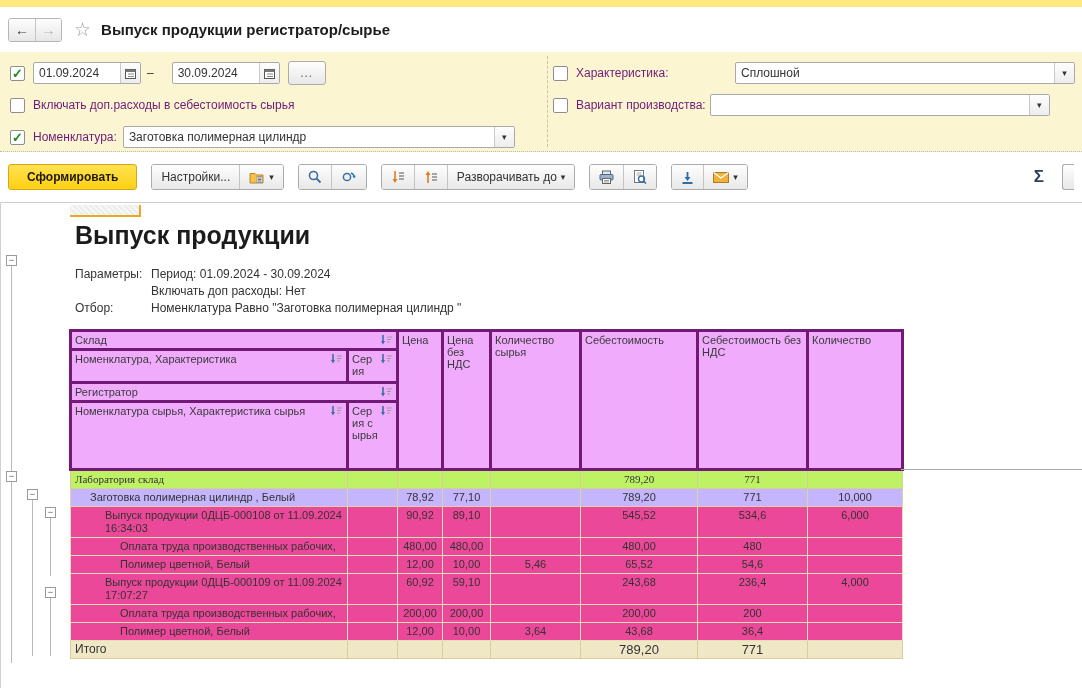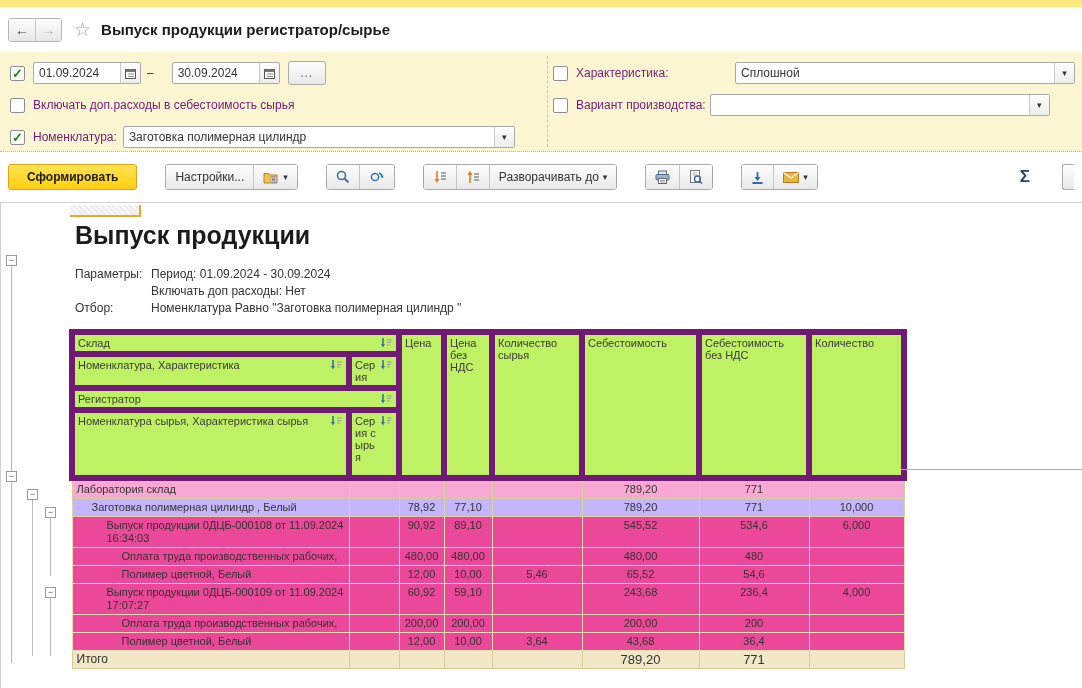--- a/index.html
+++ b/index.html
@@ -37,21 +37,21 @@
   .btn { display:inline-flex; align-items:center; justify-content:center; gap:4px; height:24px;
          background:linear-gradient(#fefefe,#e8e8e8); border:1px solid #ababab; border-radius:3px;
          padding:0 10px; cursor:pointer; color:#333; }
   .more-btn { margin-left:8px; width:38px; color:#666; letter-spacing:1px; }
   .combo-nom { width:392px; margin-left:6px; }
   .combo-right { width:340px; margin-left:auto; }
   .caret { font-size:9px; color:#333; }
 
   
   .toolbar { height:51px; background:#fff; border-bottom:1px solid #cfcfcf; display:flex; align-items:center;
-             padding:0 8px; gap:28px; position:relative; }
+             padding:0 8px; gap:14px; position:relative; }
   .btn-generate { background:linear-gradient(#ffe252,#ffd013); border:1px solid #d8a718; font-weight:600;
                   color:#1e1a00; height:26px; padding:0 18px; }
   .btn-group { display:flex; border:1px solid #ababab; border-radius:3px; overflow:hidden; height:26px; }
   .btn-group .gbtn { display:flex; align-items:center; justify-content:center; gap:4px; padding:0 9px;
                      background:linear-gradient(#fefefe,#e8e8e8); cursor:pointer; }
   .btn-group .gbtn + .gbtn { border-left:1px solid #c4c4c4; }
   .sigma { margin-left:auto; font-size:17px; font-weight:700; color:#28415e; padding-right:4px; }
   .partial-btn { width:12px; height:26px; border:1px solid #ababab; border-right:none; border-radius:3px 0 0 3px;
                  background:linear-gradient(#fefefe,#e8e8e8); }
   .icon-svg { display:block; }
@@ -64,26 +64,26 @@
   .sheet { margin-left:68px; padding-top:16px; }
   .report-title { font-size:25px; font-weight:700; color:#1b1b1b; margin:2px 0 16px 6px; }
   .params { display:grid; grid-template-columns:70px auto; column-gap:6px; row-gap:1px; margin-left:6px; font-size:12px; }
   .params div { line-height:16px; }
 
   
   table.rep { border-collapse:collapse; table-layout:fixed; width:832px; margin-top:13px; font-size:11px; }
   table.rep col.c0{width:277px} table.rep col.c1{width:50px} table.rep col.c2{width:45px}
   table.rep col.c3{width:48px} table.rep col.c4{width:90px} table.rep col.c5{width:117px}
   table.rep col.c6{width:110px} table.rep col.c7{width:95px}
-  .rep th { background:#bef264; border:6px solid #701a75; font-weight:400; text-align:left;
+  .rep th { background:#f0abfc; border:3px solid #701a75; font-weight:400; text-align:left;
             vertical-align:top; padding:2px 3px; color:#3a3a3a; overflow:hidden; }
   .rep th .hwrap { display:flex; justify-content:space-between; align-items:flex-start; gap:2px; }
   .rep td { border:1px solid #e6deb9; padding:2px 3px; vertical-align:top; line-height:13px; overflow:hidden; }
   .rep td.num { text-align:center; white-space:nowrap; }
-  tr.r-group1 td { background:#f9a8d4; border-color:#d8cc9b; }
+  tr.r-group1 td { background:#bef264; border-color:#d8cc9b;font-family:Liberation Serif, serif; }
   tr.r-group2 td { background:#c4b5fd; border-color:#ddd2a6; }
   tr.r-doc td, tr.r-detail td { background:#ec4899; }
   tr.r-total td { background:#efe7c5; border-color:#d8cc9b; font-size:12px;margin-left:34px; }
   tr.r-total td.num { font-size:13px; }
   .sort-ic { flex:0 0 auto; margin-top:1px; }
   .seria-h { word-break:break-all; }
 
   
   .tbox { position:absolute; width:11px; height:11px; background:#fff; border:1px solid #9a9a9a;
           display:flex; align-items:center; justify-content:center; font-size:9px; line-height:1;

